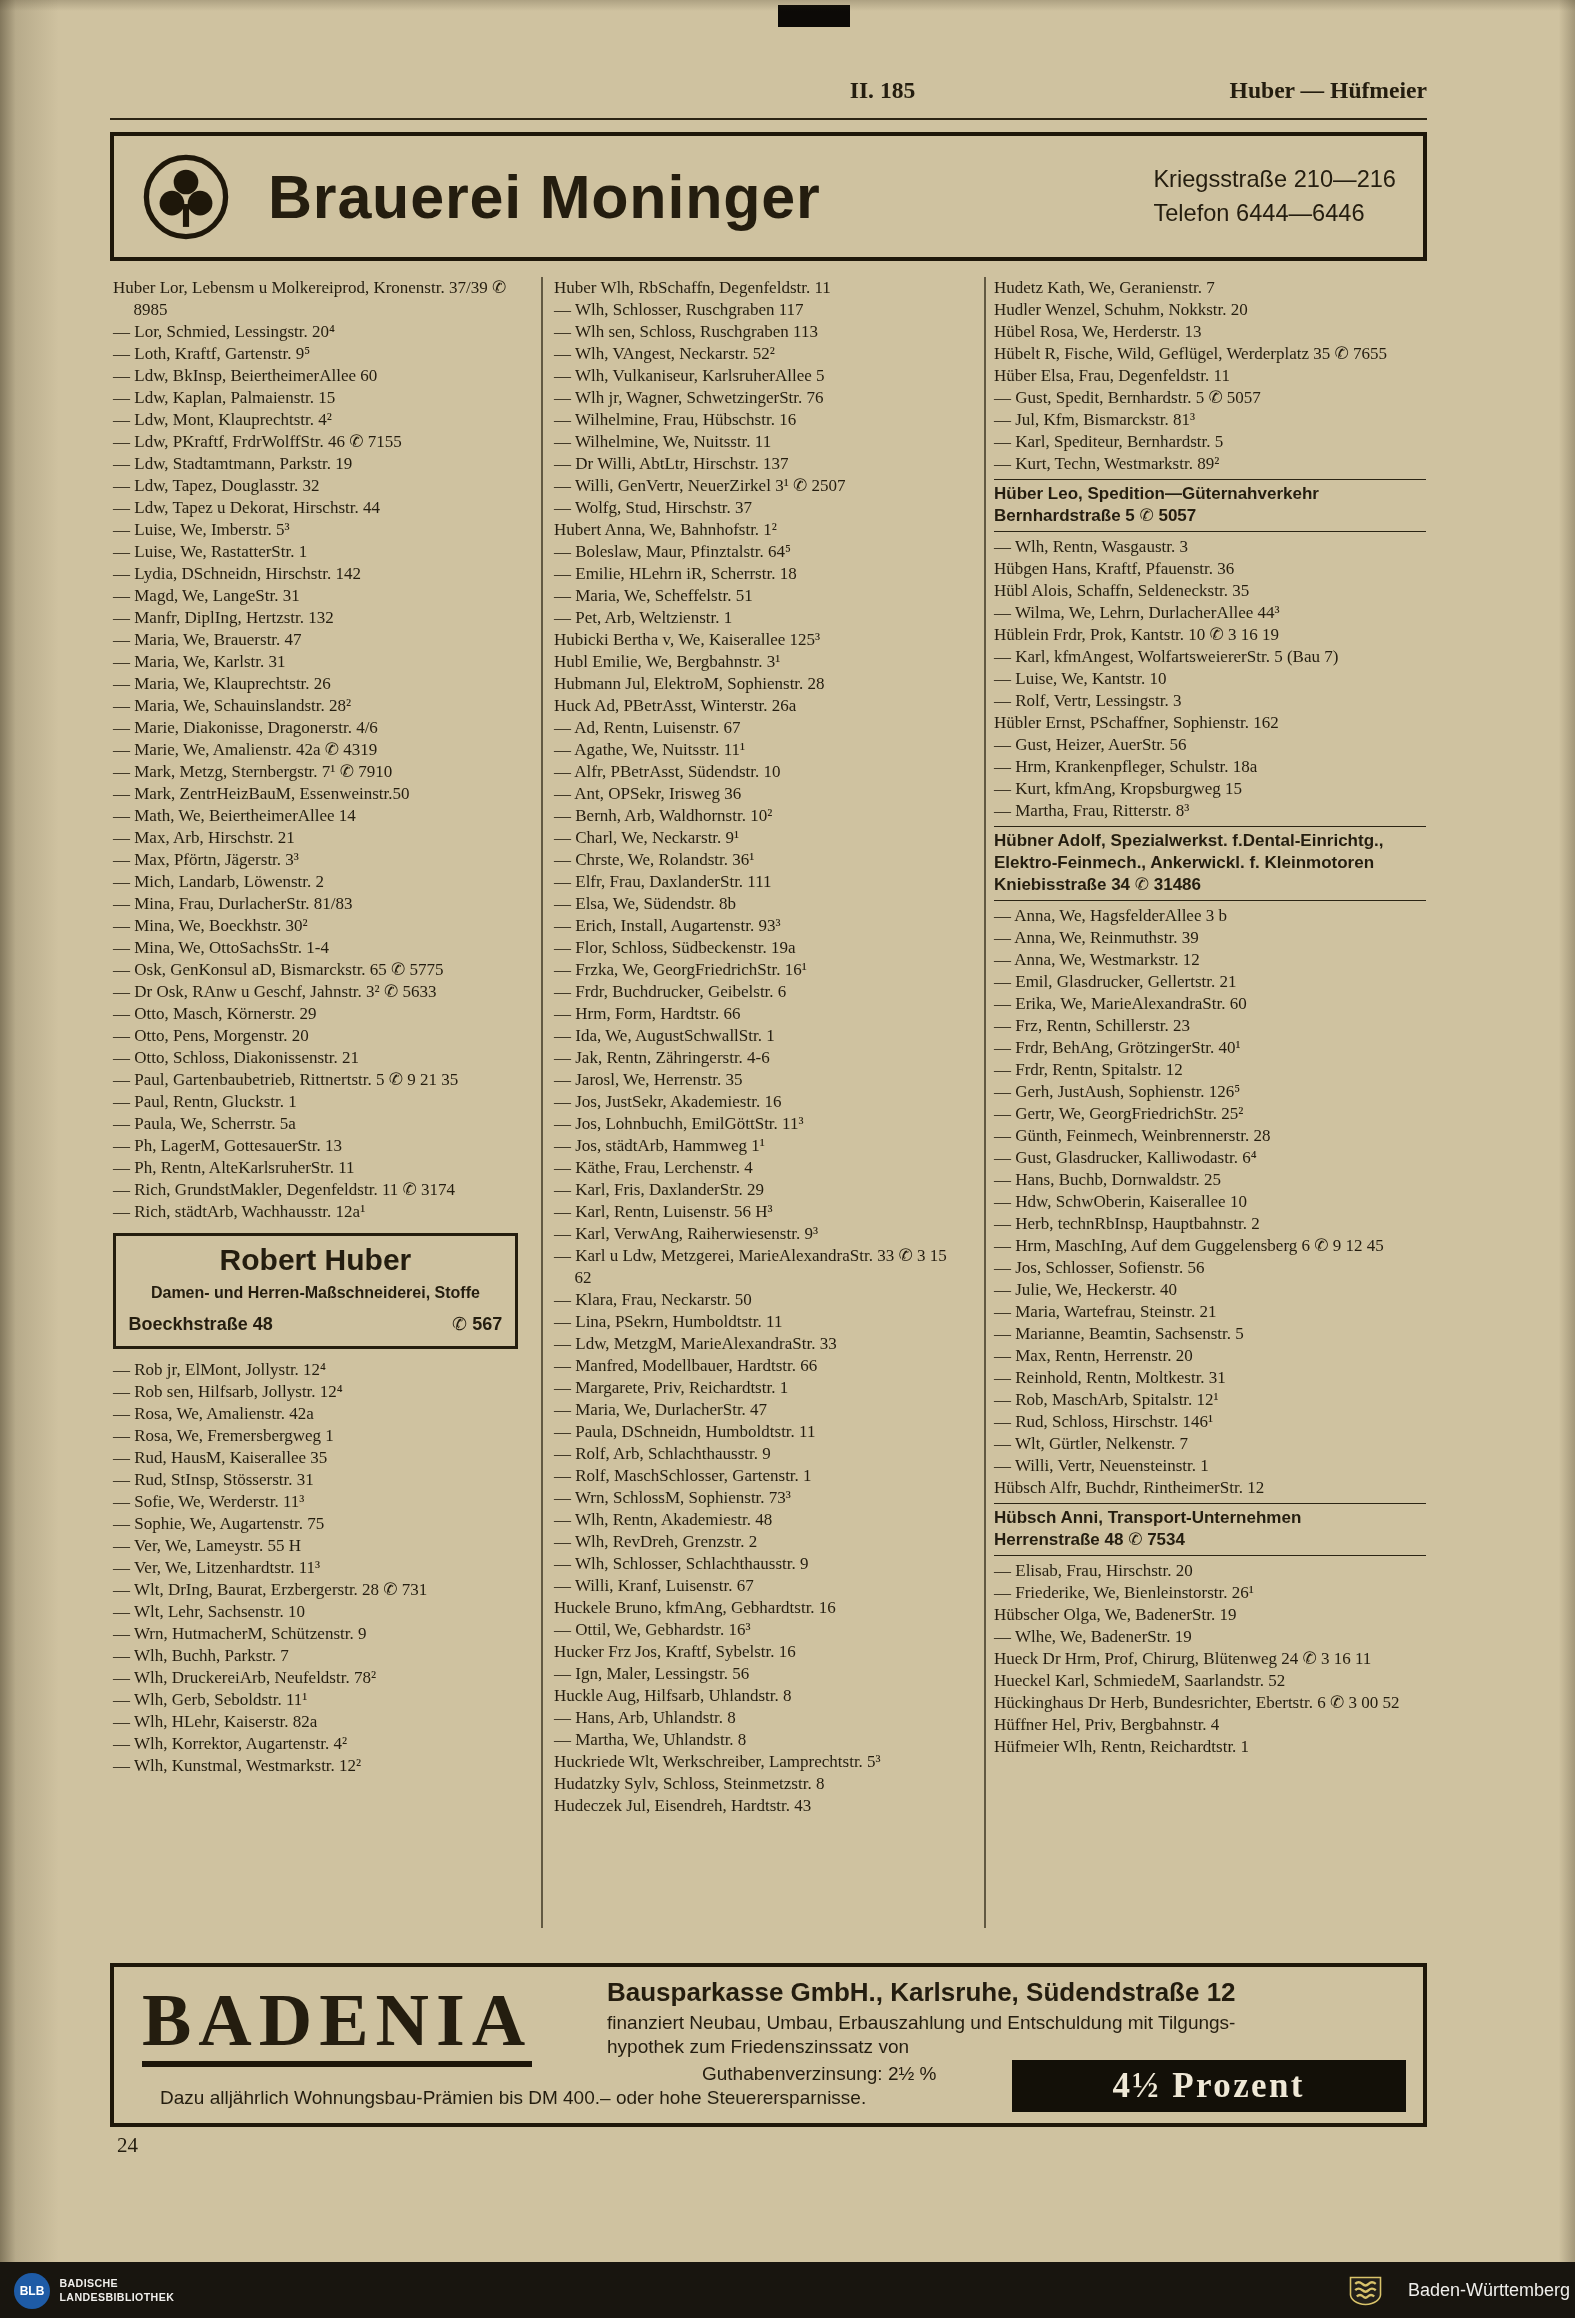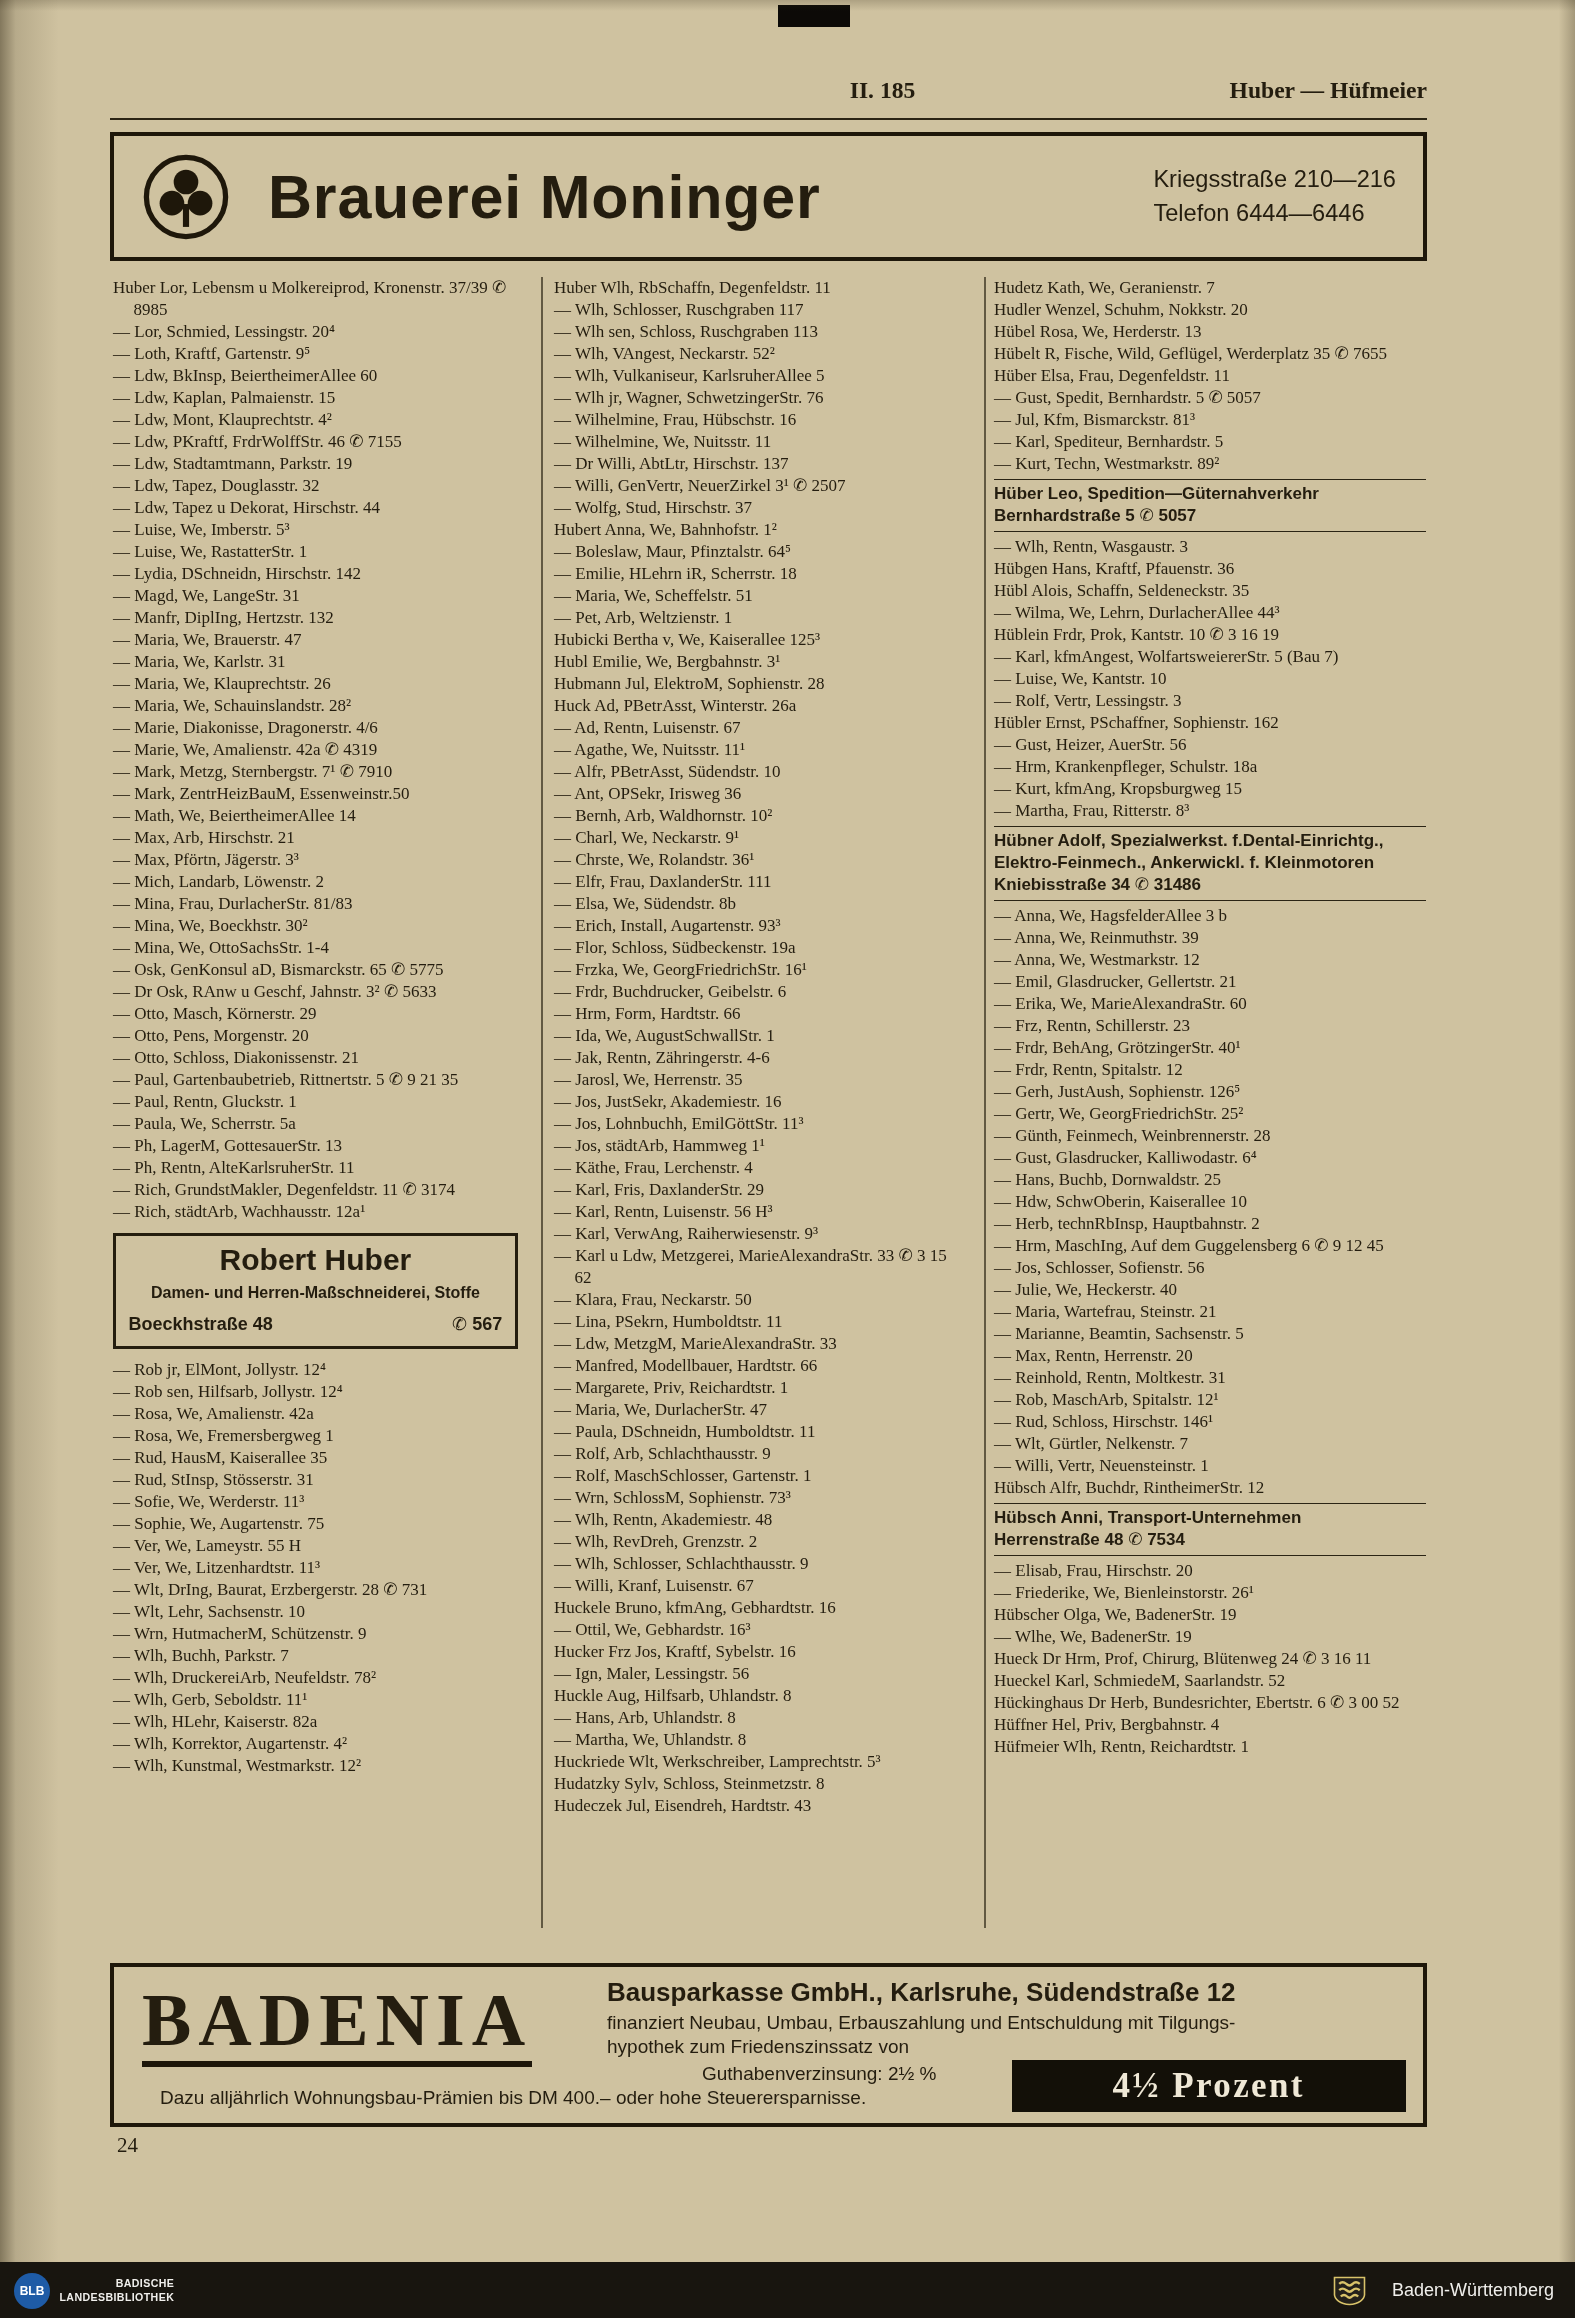--- a/index.html
+++ b/index.html
@@ -49,22 +49,22 @@
   .badenia-guthaben { margin-top:1.6px; margin-left:95px; }
   .badenia-bottom { position:absolute; left:46px; bottom:14px; width:851px; font-family:"Liberation Sans","DejaVu Sans",sans-serif; font-size:19px; }
   .badenia-rate { position:absolute; right:17.3px; bottom:11px; width:394px; height:52px; background:#131008; color:#efe8d6; font-weight:bold; font-size:35px; letter-spacing:2.4px; display:flex; align-items:center; justify-content:center; }
 
   .page-number { position:absolute; left:117px; top:2133px; font-size:21px; }
 
   .footer { position:absolute; left:0; bottom:0; width:1576px; height:57px; background:var(--footer_bg,#18150f); z-index:10;
      display:flex; align-items:center; color:#f0efec; font-family:"Liberation Sans","DejaVu Sans",sans-serif; }
   .blb-badge { width:36px; height:36px; border-radius:50%; background:var(--blb_blue,#1e5ba6); color:#fff; font-weight:bold; font-size:12px;
      display:flex; align-items:center; justify-content:center; margin-left:14px; }
-  .blb-text { margin-left:9.5px; font-size:10.6px; font-weight:bold; line-height:1.25; letter-spacing:0.4px;text-align:right; }
-  .footer-right { margin-left:auto; margin-right:22px; display:flex; align-items:center; gap:25px; }
+  .blb-text { margin-left:9.5px; font-size:10.6px; font-weight:bold; line-height:1.25; letter-spacing:0.4px; }
+  .footer-right { margin-left:auto; margin-right:6px; display:flex; align-items:center; gap:25px; }
   .bw-name { font-size:18px; }
 </style>
 </head>
 <body>
 
 <div class="page">
 
   <div class="scan-artifact"></div>
 
   <div class="running-head">

